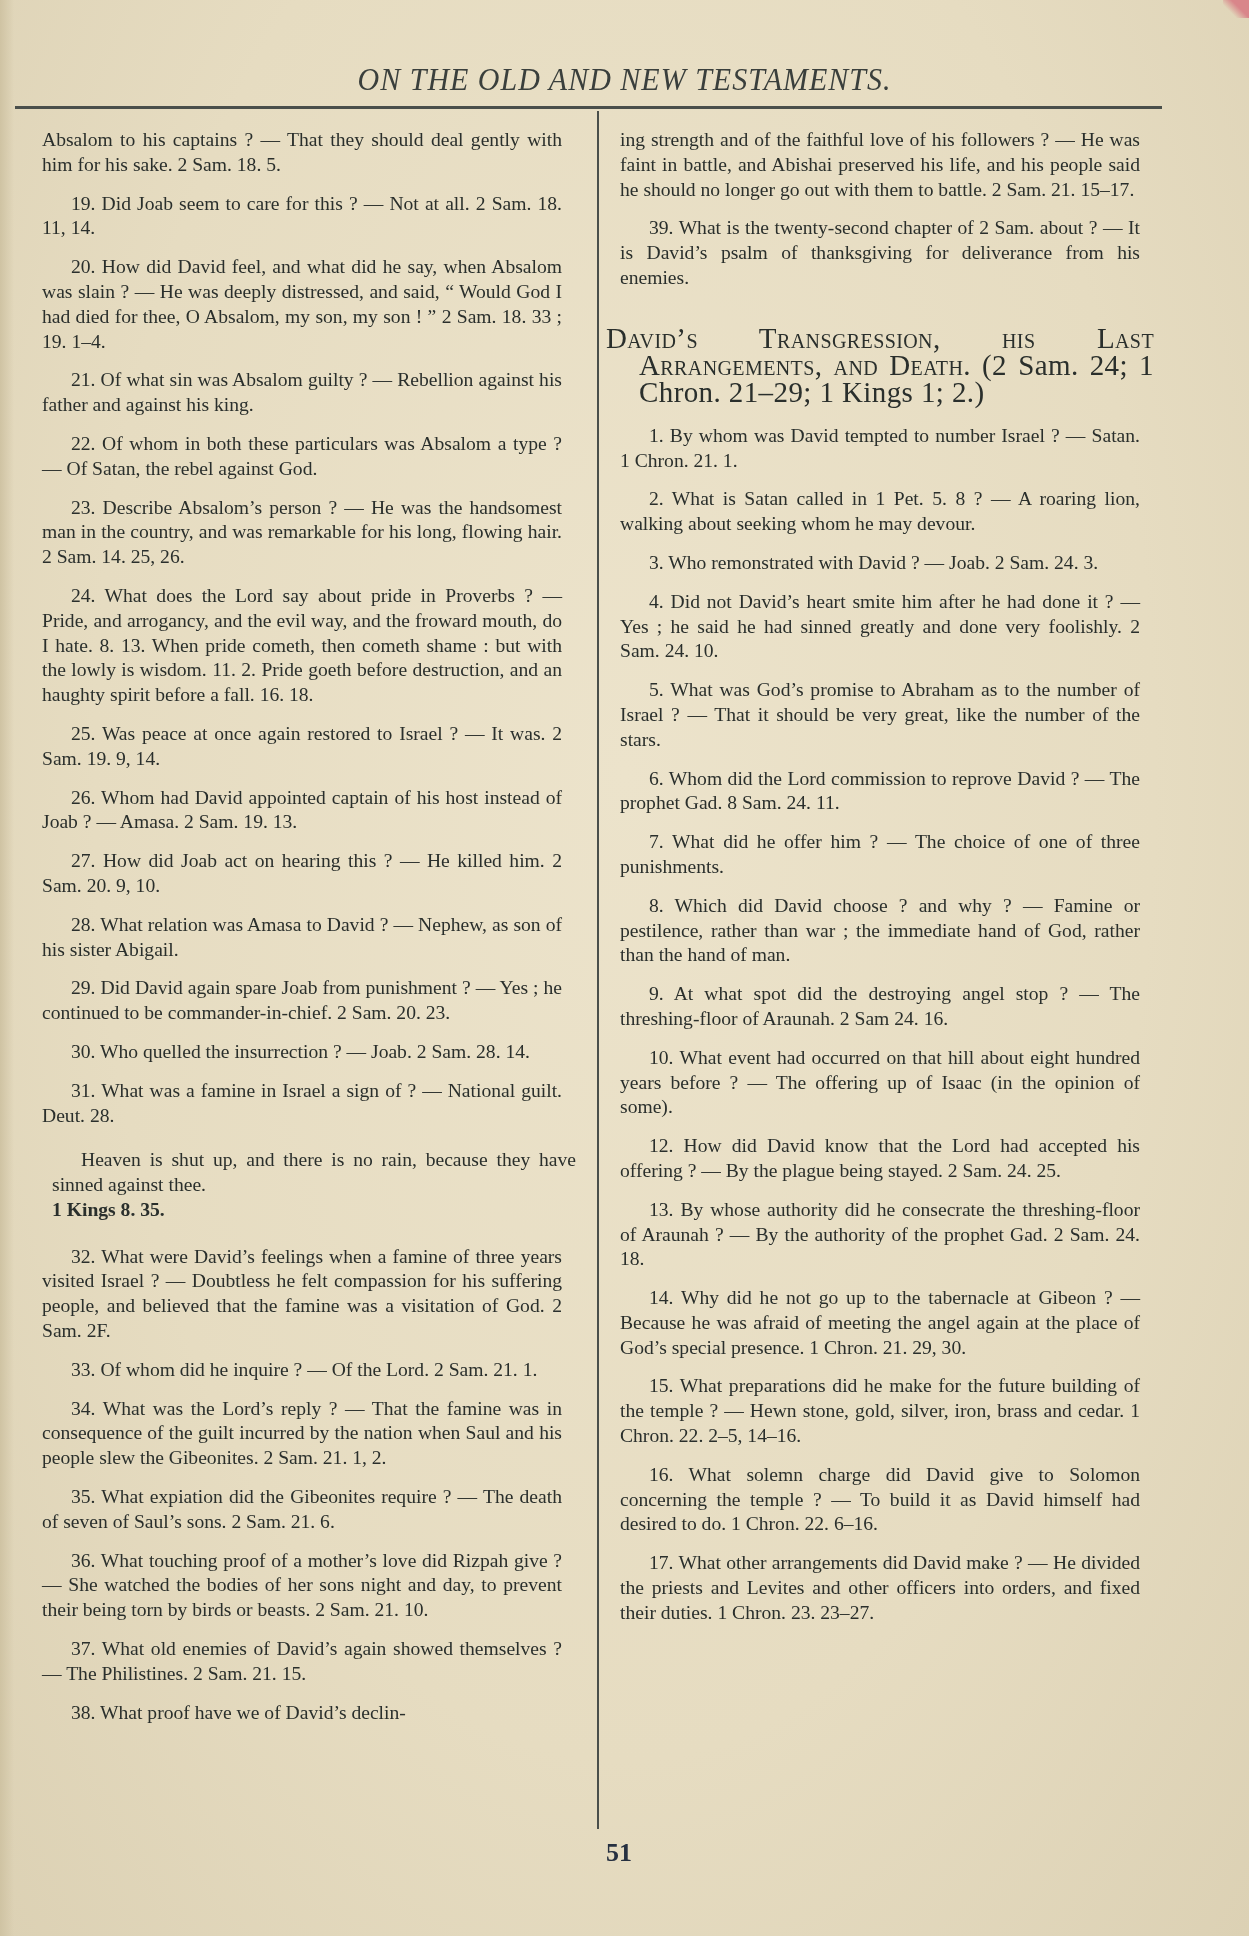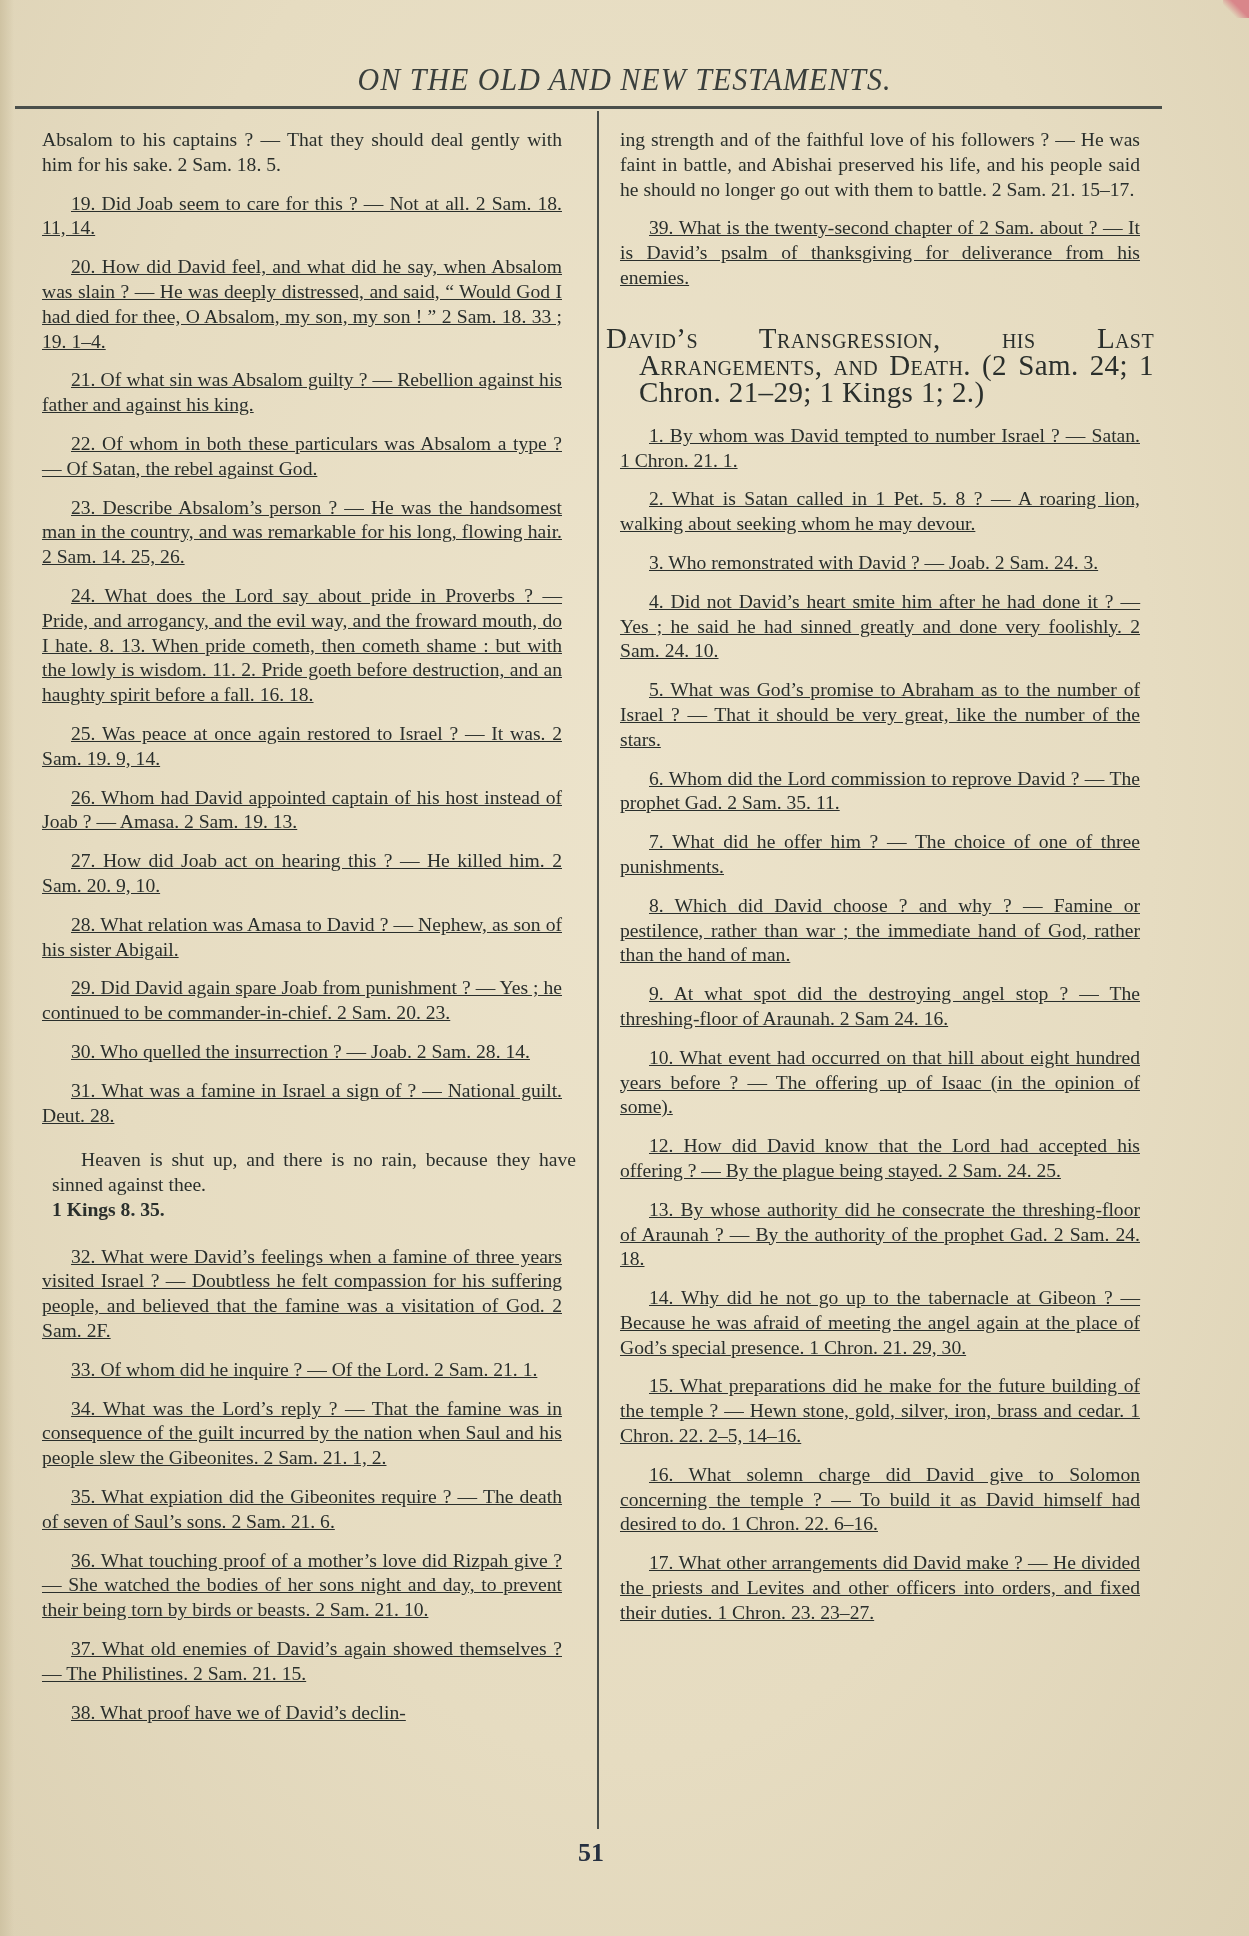--- a/index.html
+++ b/index.html
@@ -70,21 +70,20 @@
       text-align: justify;
     }
     .col-left { left: 28px; }
     .col-right { left: 606px; width: 548px; }
     .para {
       margin: 14px;
       text-indent: 0;
     }
     .para.qa {
       text-indent: 29px;
-      text-decoration: underline;
     }
     .quote {
       margin: 20px 0 22px 0;
       padding-left: 24px;
       text-indent: 29px;
     }
     .quote-ref {
       display: block;
       text-indent: 0;
       font-weight: bold;
@@ -98,21 +97,21 @@
       padding-left: 33px;
       text-indent: -33px;
       letter-spacing: 0.4px;
     }
     .section-heading .refs {
       font-variant: normal;
     }
     .page-number {
       position: absolute;
       top: 1838px;
-      left: 578px;
+      left: 606px;
       font-size: 26px;
       font-weight: bold;
       color: #263040;
     }
   </style>
 </head>
 <body>
 
 <div class="page-bg"></div>
 <div class="left-edge"></div>
@@ -162,21 +161,21 @@
   <div class="section-heading">
     <span>David’s Transgression, his Last Arrangements, and Death.</span>
     <span class="refs">(2 Sam. 24; 1 Chron. 21–29; 1 Kings 1; 2.)</span>
   </div>
   <div id="right-paras-after">
       <p class="para qa">1. By whom was David tempted to number Israel ? — Satan. 1 Chron. 21. 1.</p>
       <p class="para qa">2. What is Satan called in 1 Pet. 5. 8 ? — A roaring lion, walking about seeking whom he may devour.</p>
       <p class="para qa">3. Who remonstrated with David ? — Joab. 2 Sam. 24. 3.</p>
       <p class="para qa">4. Did not David’s heart smite him after he had done it ? — Yes ; he said he had sinned greatly and done very foolishly. 2 Sam. 24. 10.</p>
       <p class="para qa">5. What was God’s promise to Abraham as to the number of Israel ? — That it should be very great, like the number of the stars.</p>
-      <p class="para qa">6. Whom did the Lord commission to reprove David ? — The prophet Gad. 2 Sam. 35. 11.</p>
+      <p class="para qa">6. Whom did the Lord commission to reprove David ? — The prophet Gad. 8 Sam. 24. 11.</p>
       <p class="para qa">7. What did he offer him ? — The choice of one of three punishments.</p>
       <p class="para qa">8. Which did David choose ? and why ? — Famine or pestilence, rather than war ; the immediate hand of God, rather than the hand of man.</p>
       <p class="para qa">9. At what spot did the destroying angel stop ? — The threshing-floor of Araunah. 2 Sam 24. 16.</p>
       <p class="para qa">10. What event had occurred on that hill about eight hundred years before ? — The offering up of Isaac (in the opinion of some).</p>
       <p class="para qa">12. How did David know that the Lord had accepted his offering ? — By the plague being stayed. 2 Sam. 24. 25.</p>
       <p class="para qa">13. By whose authority did he consecrate the threshing-floor of Araunah ? — By the authority of the prophet Gad. 2 Sam. 24. 18.</p>
       <p class="para qa">14. Why did he not go up to the tabernacle at Gibeon ? — Because he was afraid of meeting the angel again at the place of God’s special presence. 1 Chron. 21. 29, 30.</p>
       <p class="para qa">15. What preparations did he make for the future building of the temple ? — Hewn stone, gold, silver, iron, brass and cedar. 1 Chron. 22. 2–5, 14–16.</p>
       <p class="para qa">16. What solemn charge did David give to Solomon concerning the temple ? — To build it as David himself had desired to do. 1 Chron. 22. 6–16.</p>
       <p class="para qa">17. What other arrangements did David make ? — He divided the priests and Levites and other officers into orders, and fixed their duties. 1 Chron. 23. 23–27.</p>

